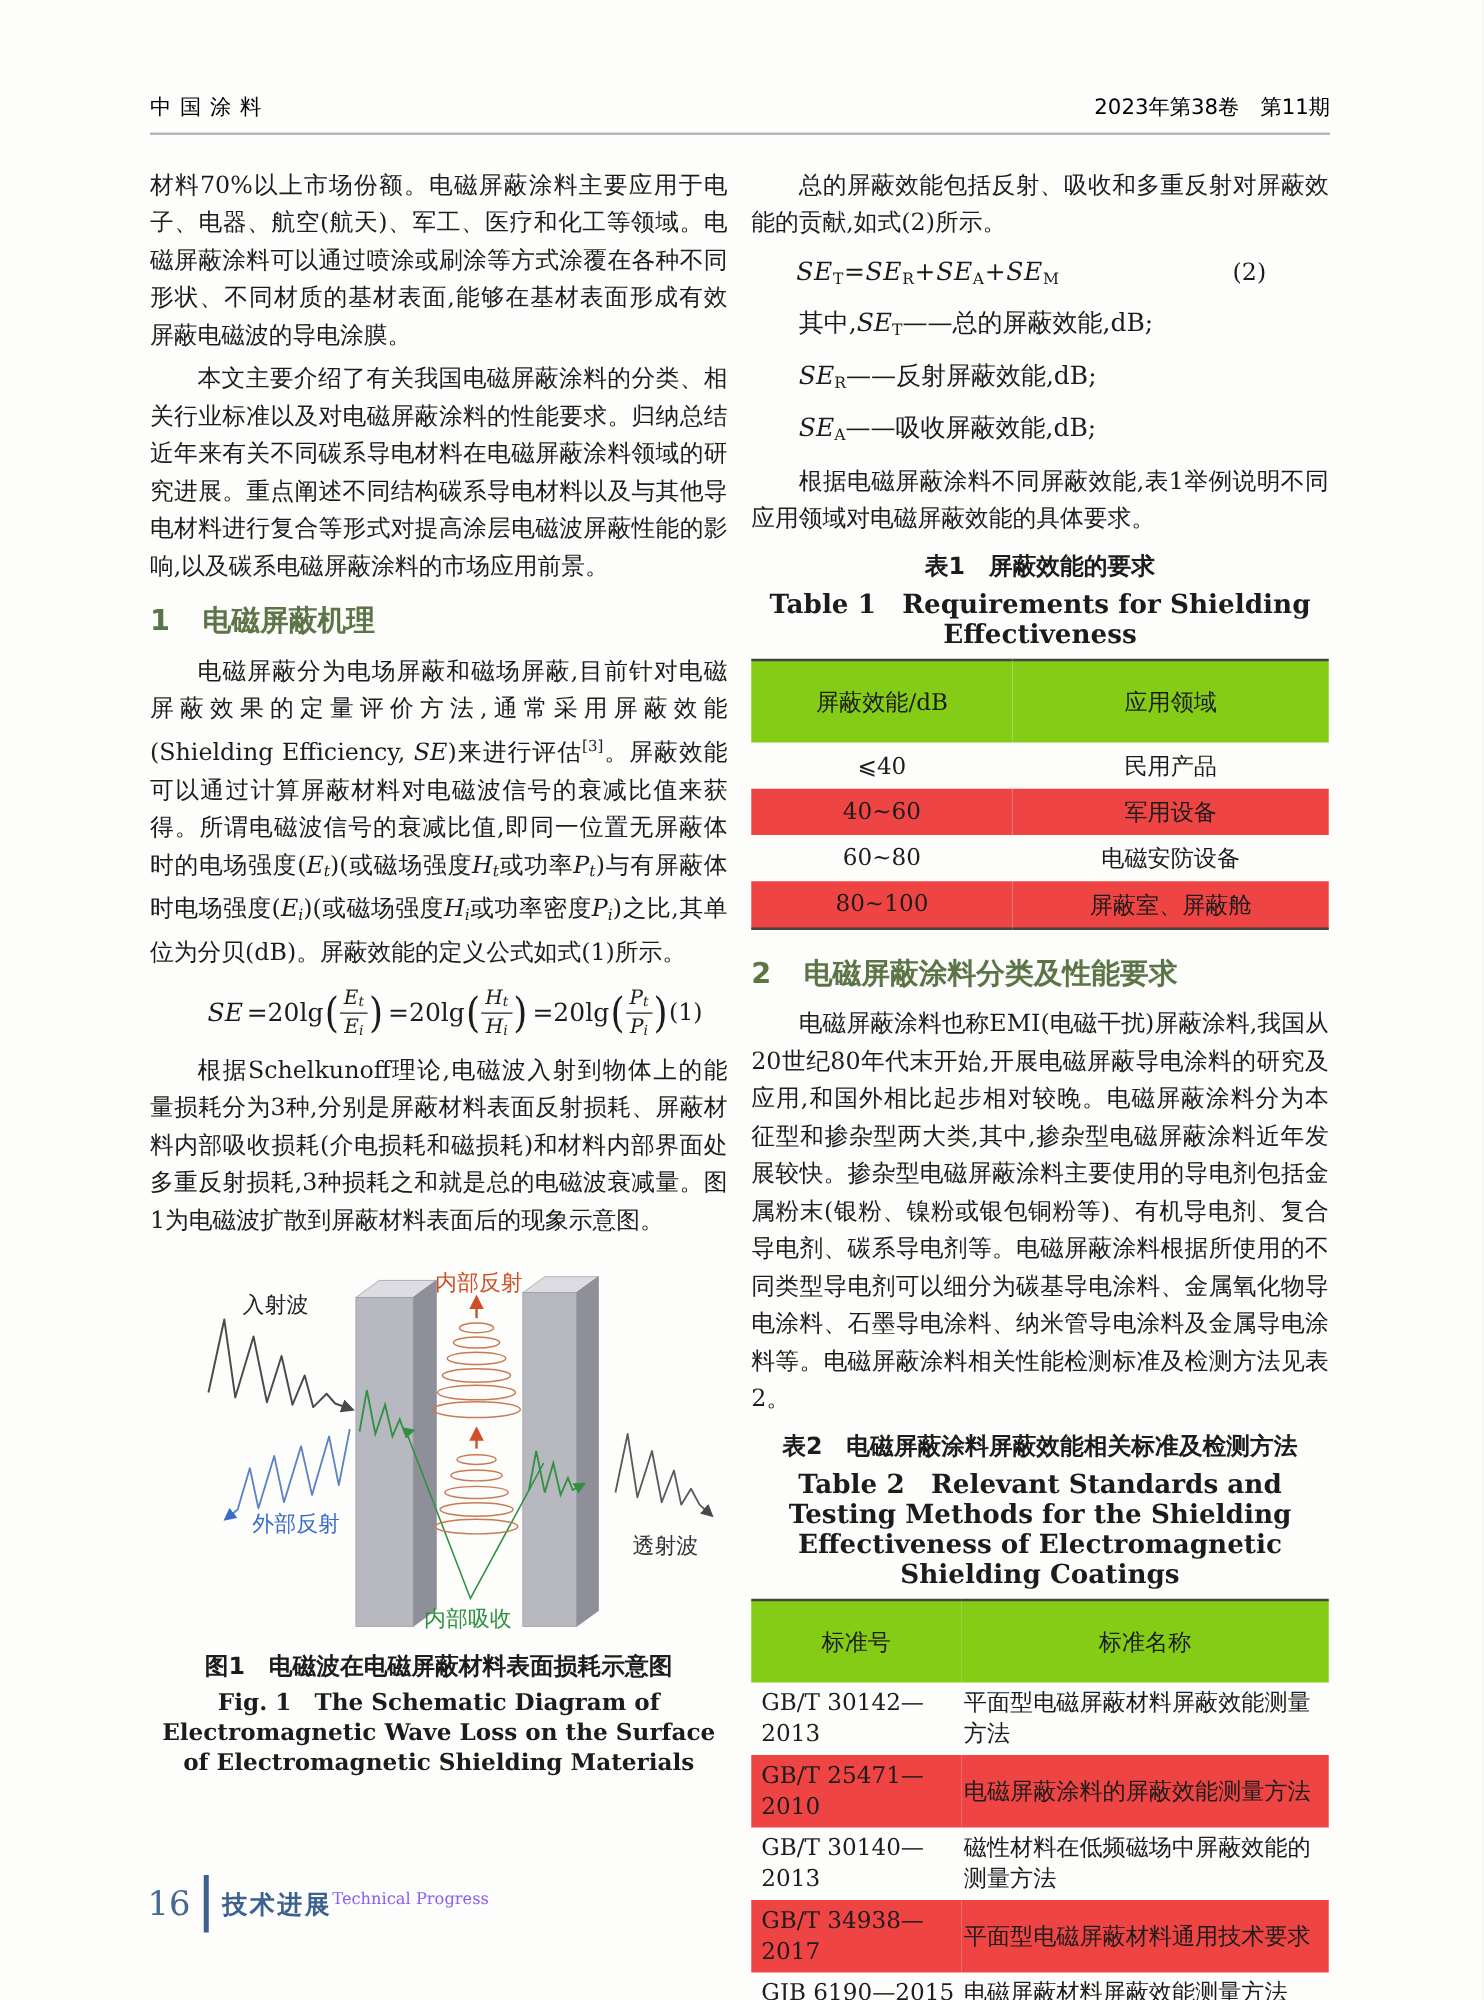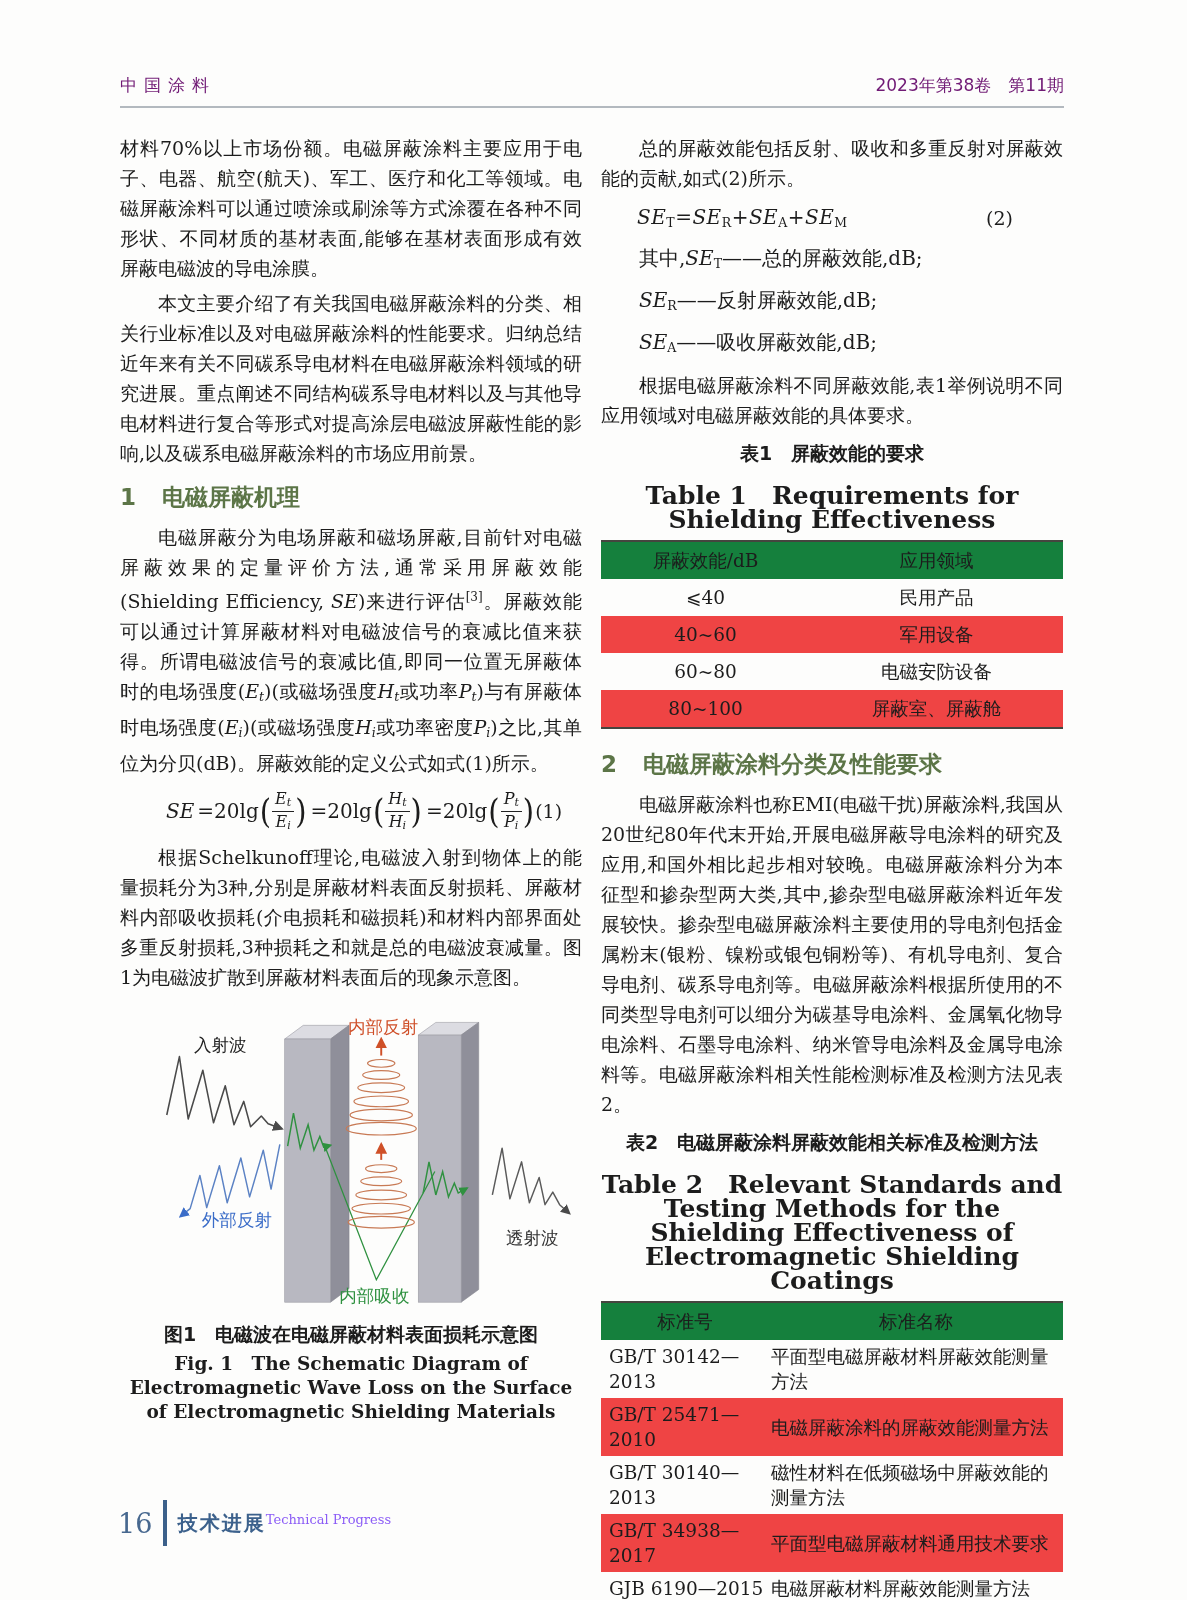--- a/index.html
+++ b/index.html
@@ -1,21 +1,21 @@
 <!DOCTYPE html>
 <html><head>
 <meta charset="utf-8">
 <style>
   html,body{margin:0;padding:0;background:#e8e8e8;}
   .page{position:relative;width:1187px;height:1600px;background:#fdfdfc;overflow:hidden;
         font-family:"DejaVu Serif","Liberation Serif",serif;color:#1c1c1c;margin:0 auto;}
   
   .header{position:absolute;left:120px;top:74px;width:944px;display:flex;justify-content:space-between;
           align-items:flex-end;border-bottom:2px solid #b3b9bf;padding-bottom:9px;
-          font-family:"DejaVu Sans","Liberation Sans",sans-serif;color:#701a75;font-size:17px;}
+          font-family:"DejaVu Sans","Liberation Sans",sans-serif;color:#000000;font-size:17px;}
   .journal{letter-spacing:7px;}
   
   .col{position:absolute;top:133px;width:462px;}
   .col-left{left:120px;}
   .col-right{left:601px;}
   p.body{margin:0 0 5px 0;font-size:19px;line-height:30px;text-align:justify;}
   p.ind{text-indent:2em;}
   
   h2.sec{margin:14px 0 10px 0;font-family:"DejaVu Sans","Liberation Sans",sans-serif;
          font-weight:bold;color:#5c7547;font-size:23px;line-height:30px;}
@@ -39,24 +39,24 @@
   .eq2 .eqtag{margin-right:50px;}
   .defline{padding-left:38px;font-size:20px;line-height:36px;text-align:left;}
   
   .figwrap{margin-top:8px;}
   .cap-zh{text-align:center;font-family:"DejaVu Sans","Liberation Sans",sans-serif;font-weight:bold;
           font-size:19px;line-height:25px;margin-top:8px;}
   .cap-en{text-align:center;font-weight:bold;font-size:18.5px;line-height:24px;margin-top:5px;}
   
   .tcap-zh{text-align:center;font-family:"DejaVu Sans","Liberation Sans",sans-serif;font-weight:bold;
            font-size:19px;line-height:26px;margin-top:10px;}
-  .tcap-en{text-align:center;font-weight:bold;font-size:25px;line-height:24px;margin-top:18px;}
+  .tcap-en{text-align:center;font-weight:bold;font-size:21px;line-height:24px;margin-top:5px;}
   table{width:100%;border-collapse:collapse;margin-top:8px;}
   table{font-size:18.5px;}
-  .t1 th,.t2 th{font-weight:normal;background:#15803d;padding:6px 4px;border-top:2.5px solid #45453f;}
+  .t1 th,.t2 th{font-weight:normal;background:#84cc16;padding:20px 4px;border-top:2.5px solid #45453f;}
   .t1 td{padding:6px 4px;text-align:center;}
   .t1 th{text-align:center;}
   .t2 td{padding:4px 2px;line-height:25px;vertical-align:middle;}
   .t2 th{text-align:center;}
   .t2 td.c1{width:158px;padding-left:8px;text-align:left;}
   .t2 td.c2{text-align:left;}
   tr.alt1{background:#ef4444;}
   tr.last td{border-bottom:2.5px solid #45453f;}
   
   .footer{position:absolute;left:118px;top:1500px;display:flex;align-items:center;}

